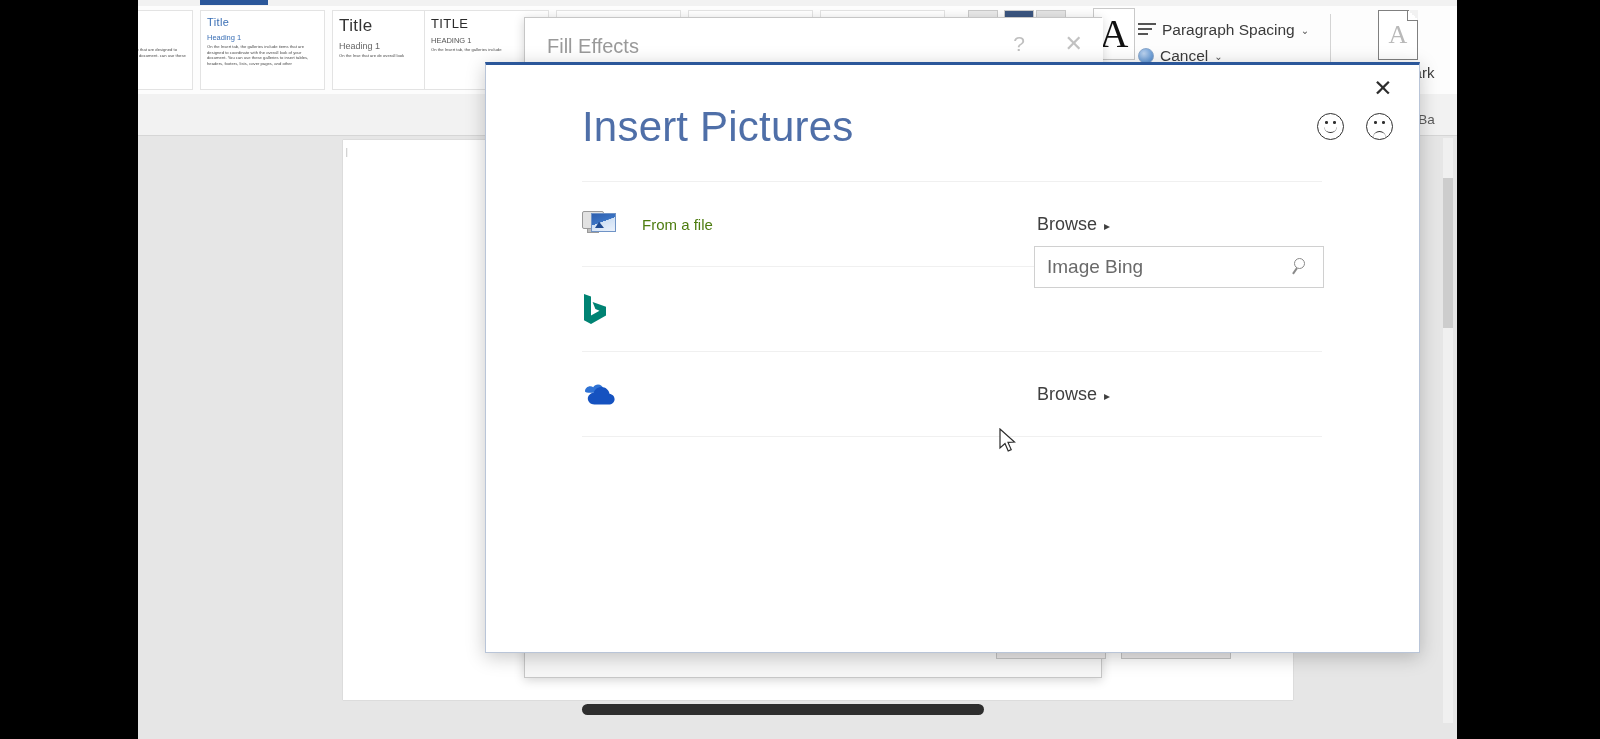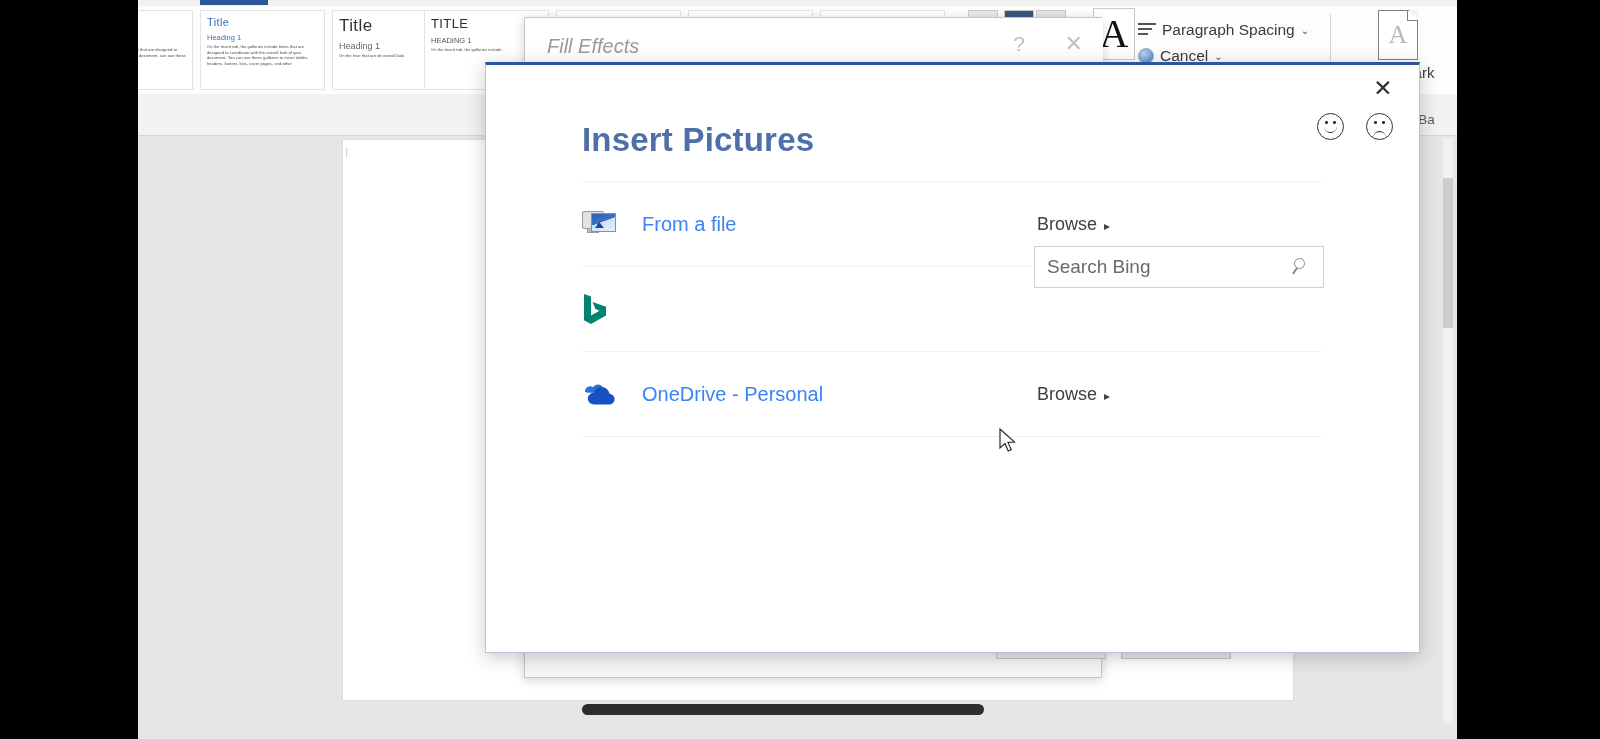--- a/index.html
+++ b/index.html
@@ -114,21 +114,21 @@
   .fill-dlg {
     position:absolute; left:386px; top:17px; width:578px; height:661px;
     background:#f6f6f6; border:1px solid #c6c6c6;
     box-shadow:0 2px 10px rgba(0,0,0,.18);
   }
   .fill-titlebar {
     position:absolute; left:0; top:0; width:578px; height:54px; background:#fff;
     border-bottom:2px solid #2b579a;
   }
   .fill-title {
-    position:absolute; left:22px; top:17px; font-size:20px; color:#9a9a9a;font-style:italic;
+    position:absolute; left:22px; top:17px; font-size:20px; color:#9a9a9a;
   }
   .fill-help {
     position:absolute; right:78px; top:14px; font-size:21px; color:#bfbfbf; cursor:default;
   }
   .fill-close {
     position:absolute; right:20px; top:15px; font-size:22px; color:#c2c2c2; cursor:default;
     line-height:22px;
   }
   .fill-btn {
     position:absolute; bottom:18px; width:110px; height:31px;
@@ -145,22 +145,22 @@
     border:1px solid #b9c5d8;
     border-top:3px solid #2b579a;
     box-shadow:0 4px 18px rgba(0,0,0,.22);
   }
   .ins-close {
     position:absolute; right:22px; top:10px; width:28px; height:28px;
     font-size:23px; color:#2d2d2d; text-align:center; line-height:27px; cursor:pointer;
     font-weight:300;
   }
   .ins-title {
-    position:absolute; left:96px; top:56px;
-    font-size:33px; color:#4f6fa8; font-weight:700; letter-spacing:.2px;
+    position:absolute; left:96px; top:38px;
+    font-size:42px; color:#4f6fa8; font-weight:400; letter-spacing:.2px;
   }
   .feedback {
     position:absolute; right:26px; top:48px; display:flex; gap:22px;
   }
   .fb-face {
     width:27px; height:27px; border-radius:50%; border:1.6px solid #2f2f2f;
     position:relative; cursor:pointer;
   }
   .fb-face i.eye {
     position:absolute; top:7px; width:2.6px; height:2.6px; border-radius:50%; background:#2f2f2f;
@@ -175,21 +175,21 @@
     top:17px; border-bottom:none; border-top:1.8px solid #2f2f2f; border-radius:14px 14px 0 0;
   }
 
   .ins-list { position:absolute; left:96px; top:116px; width:740px; }
   .sep { height:1px; background:#f0f0f0; width:100%; }
   .row {
     position:relative; display:flex; align-items:center; height:84px;
   }
   .row .icon { width:58px; flex:0 0 58px; display:flex; align-items:center; justify-content:flex-start; }
   .row .label {
-    font-size:20px; color:#3b82f6; flex:1 1 auto; padding-left:2px;
+    font-size:15px; color:#4d7c0f; flex:1 1 auto; padding-left:2px;
   }
   .browse {
     font-size:18px; color:#3f3f3f; cursor:pointer; white-space:nowrap;
     position:absolute; left:455px;
   }
   .browse .arrow { font-size:12px; margin-left:7px; color:#3f3f3f; }
 
   
   .icon-file { position:relative; width:36px; height:30px; }
   .icon-file .mon {
@@ -378,39 +378,38 @@
         <div class="sep"></div>
 
         <div class="row">
           <span class="icon">
             <svg class="icon-bing" viewBox="0 0 26 32">
               <path d="M2 1 L9 3.6 L9 22.5 L17.5 17.8 L13.4 15.9 L10.6 9 L24 13.8 L24 22.5 L9 31 L2 27.2 Z" fill="#008373"></path>
             </svg>
           </span>
           <span class="search-wrap">
             <span class="search-box">
-              <span class="ph">Search Bing</span>
+              <span class="ph">Image Bing</span>
               <span class="search-icon">
                 <span class="ring"></span>
                   <span class="handle"></span>
               </span>
             </span>
           </span>
         </div>
 
         <div class="sep"></div>
 
         <div class="row">
           <span class="icon">
             <svg class="icon-onedrive" viewBox="0 0 34 24">
               <path d="M3 9.5c0-3 2.4-5.2 5.3-5.2 1.1 0 2.1.3 2.9.9C12.3 3.4 14 2.4 16 2.4c2.6 0 4.8 1.7 5.4 4-2.6.3-4.7 2-5.6 4.3H8.4C5.5 10.7 3 10.5 3 9.5z" fill="#2f72d4"></path>
               <path d="M12.3 22.5c-3.6 0-6.5-2.6-6.5-5.9 0-3.1 2.6-5.6 5.9-5.9.9-3.2 4-5.6 7.7-5.6 4.1 0 7.5 2.9 8.1 6.7 2.9.4 5.1 2.7 5.1 5.4 0 3-2.7 5.3-6 5.3H12.3z" fill="#1552c0"></path>
             </svg>
           </span>
-          <span class="label">OneDrive - Personal</span>
           <span class="browse">
             <span>Browse</span><span class="arrow">▸</span>
           </span>
         </div>
 
         <div class="sep"></div>
       </div>
     </div>
 
     <svg class="cursor" viewBox="0 0 18 26">

